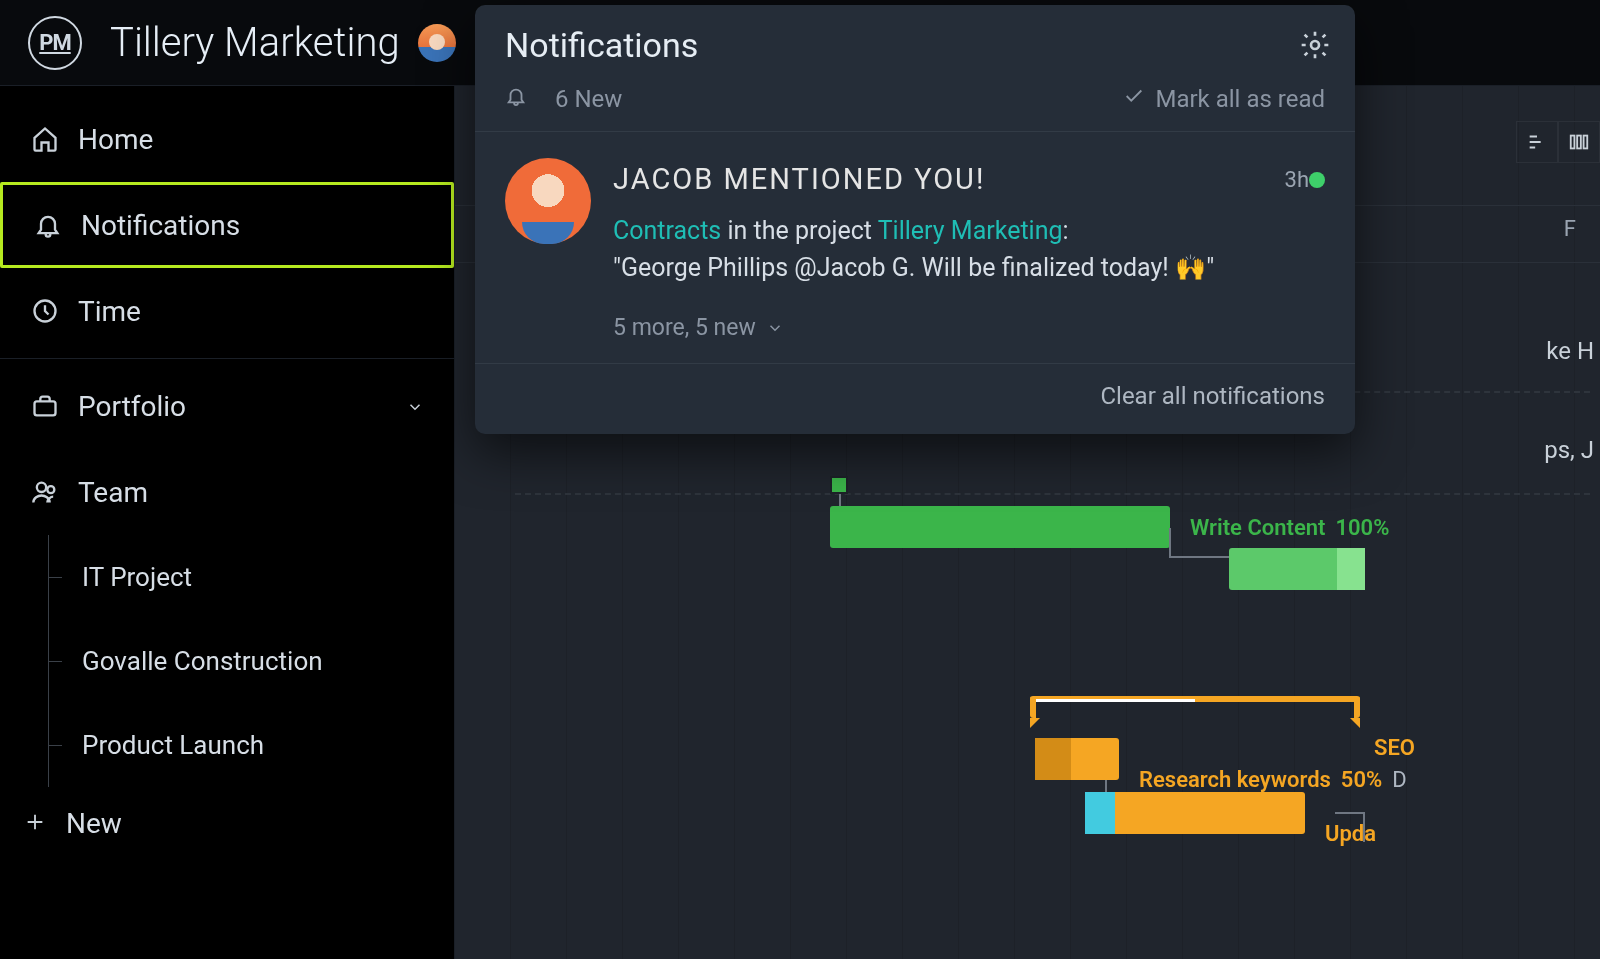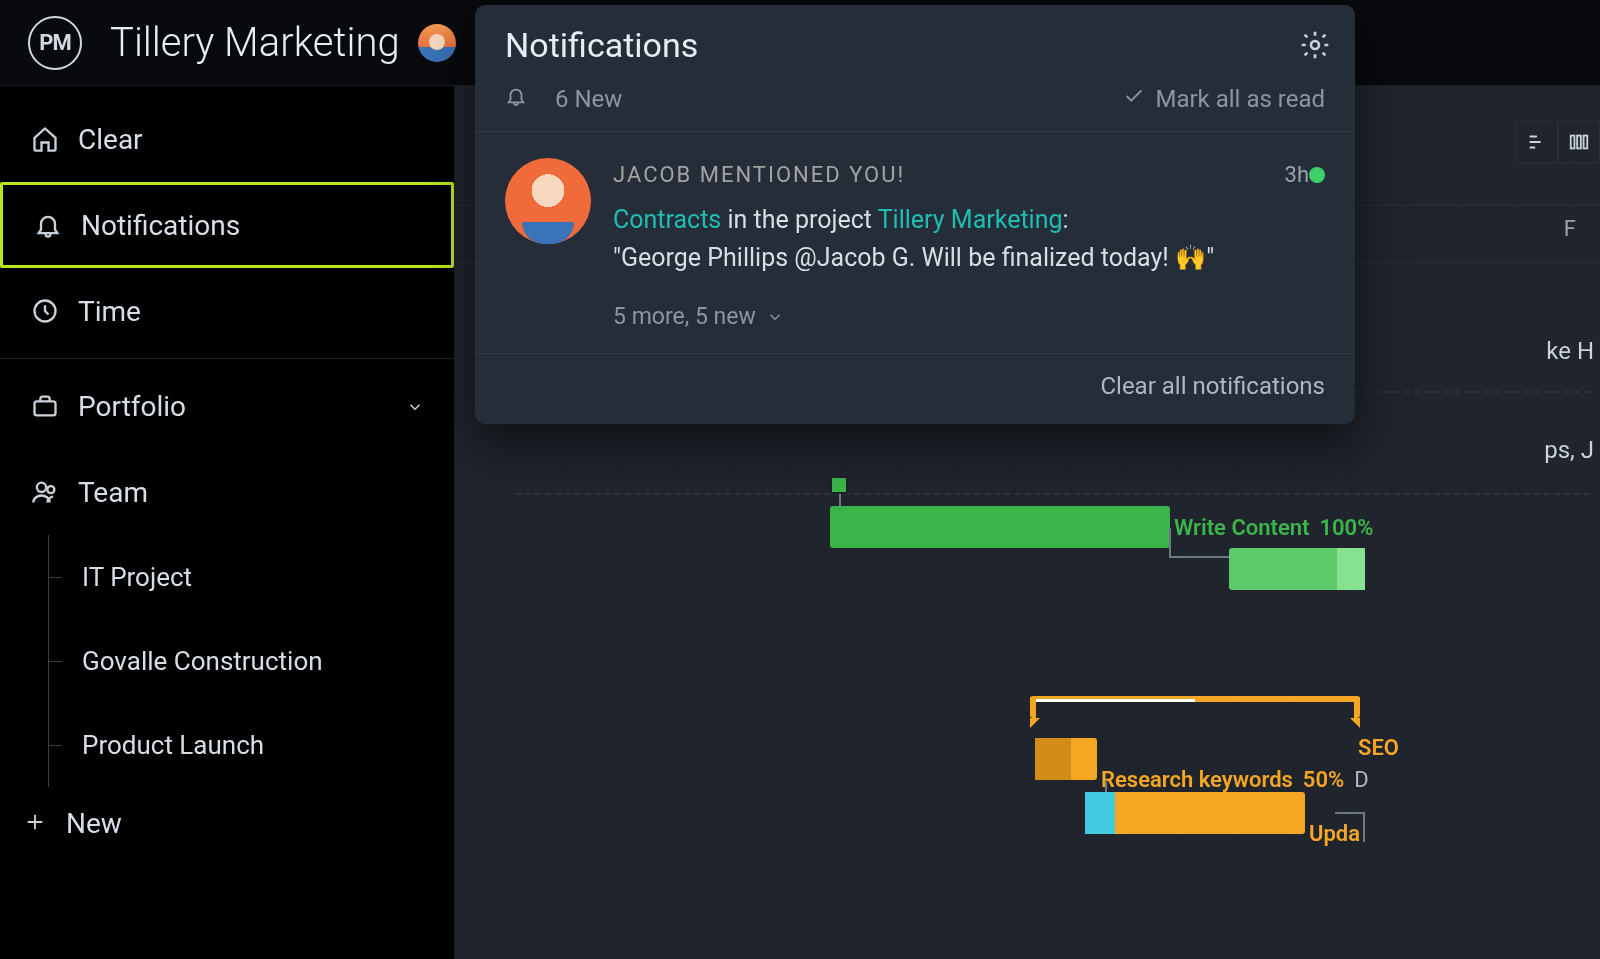--- a/index.html
+++ b/index.html
@@ -23,20 +23,21 @@
   background: #080a0d;
 }
 .logo-badge {
   width: 54px; height: 54px;
   border: 2px solid #d0d9e2;
   border-radius: 50%;
   display: flex; align-items: center; justify-content: center;
   font-size: 22px; font-weight: 700; color: #d0d9e2;
   letter-spacing: -1px;
   margin-right: 28px;
+  text-decoration: underline;
 }
 .project-title {
   font-size: 40px;
   font-weight: 300;
   color: #e6eef6;
   flex: 0 0 auto;
 }
 .avatar-small {
   width: 38px; height: 38px; border-radius: 50%;
   background: linear-gradient(180deg,#f59a55 0%,#e8743d 60%,#3a73b8 60%,#3a73b8 100%);
@@ -156,21 +157,21 @@
 }
 .row-dots{
   position:absolute; left:60px; height:14px;right:10px;
   border-top:2px dashed #2e343c;
 }
 
 
 .bar{position:absolute;height:42px;border-radius:3px;display:flex;align-items:center;}
 .bar .label{
   position:absolute; left:100%;
-  white-space:nowrap; padding-left:4px;
+  white-space:nowrap; padding-left:20px;
   font-size:22px; font-weight:600;
 }
 .bar-green{background:#3bb54a;}
 .bar-green2{background:#5cc96a;}
 .bar-orange-summary{background:transparent;border-top:6px solid #f5a623;border-left:6px solid #f5a623;border-right:6px solid #f5a623;border-bottom:none;height:22px;}
 .bar-orange-summary::before,.bar-orange-summary::after{
   content:"";position:absolute;top:16px;width:0;height:0;
   border-top:10px solid #f5a623;
 }
 .bar-orange-summary::before{left:-6px;border-right:10px solid transparent;}
@@ -226,21 +227,21 @@
   content:"";
   position:absolute;left:20%;right:20%;bottom:0;height:26%;
   background:#3a73b8;border-radius:0 0 50px 50px;
 }
 .notif-content{flex:1;font-size:25px;line-height:1.5;color:#d7dee6;}
 .notif-header-line{
   display:flex;justify-content:space-between;align-items:center;
   margin-bottom:10px;
 }
 .mention-hdr{
-  letter-spacing:2px;font-size:22px;color:#a3a3a3;text-transform:uppercase;
+  letter-spacing:2px;font-size:29px;color:#e5e5e5;text-transform:uppercase;
 }
 .time-dot{display:flex;align-items:center;font-size:22px;color:#9aa4b1;}
 .dot-green{width:16px;height:16px;border-radius:50%;background:#3ecf6a;}
 .link-teal{color:#1fbeb5;}
 .more-row{
   margin-top:24px;font-size:23px;color:#8b95a3;
   display:flex;align-items:center;gap:10px;cursor:pointer;
 }
 .notif-footer{
   text-align:right;padding:18px 30px 24px 30px;
@@ -261,21 +262,21 @@
 
 <div class="layout">
 
   <nav class="sidebar">
     <div class="nav-item">
       <span class="icon">
         <svg width="28" height="28" viewBox="0 0 24 24">
             <path d="M3 11l9-8 9 8v10a1 1 0 0 1-1 1h-5v-7H9v7H4a1 1 0 0 1-1-1z"></path>
           </svg>
       </span>
-      <span>Clear</span>
+      <span>Home</span>
     </div>
 
     <div class="nav-item framed">
       <span class="icon">
         <svg width="28" height="28" viewBox="0 0 24 24">
             <path d="M6 16v-5a6 6 0 1 1 12 0v5l2 3H4zM10 20a2 2 0 0 0 4 0"></path>
           </svg>
       </span>
       <span>Notifications</span>
     </div>
@@ -380,21 +381,21 @@
 
     <div class="bar bar-green2" style="left:774px;top:462px;width:136px">
       <div style="position:absolute;right:0;top:0;bottom:0;width:28px;background:#87e28f"></div>
     </div>
 
     <div class="bar bar-orange-summary" style="left:575px;top:610px;width:330px">
       <div class="topline"></div>
       <span class="label lbl-orange" style="top:-8px">SEO</span>
     </div>
 
-    <div class="bar bar-orange" style="left:580px;top:652px;width:62px">
+    <div class="bar bar-orange" style="left:580px;top:652px;width:84px">
       <div class="prog" style="width:36px"></div>
       <span class="label lbl-orange">
         <span>Research keywords</span><span class="pct">50%</span><span class="assn">D</span>
       </span>
     </div>
     <div class="conn" style="left:650px;top:694px;width:2px;height:22px"></div>
 
     <div class="bar bar-orange" style="left:630px;top:706px;width:220px">
       <div style="position:absolute;left:0;top:0;bottom:0;width:30px;background:#42cbe0"></div>
       <span class="label lbl-orange">Upda</span>

